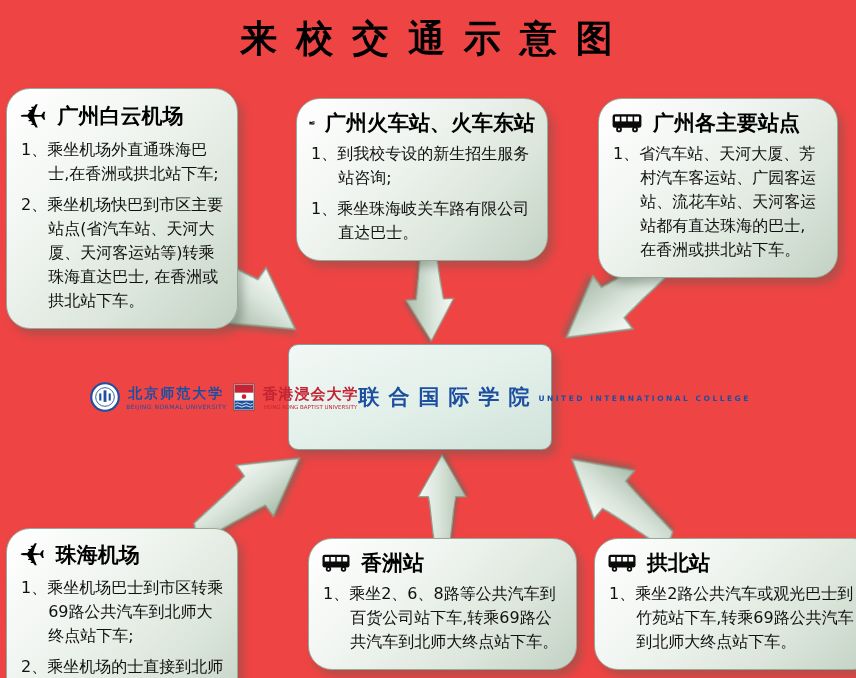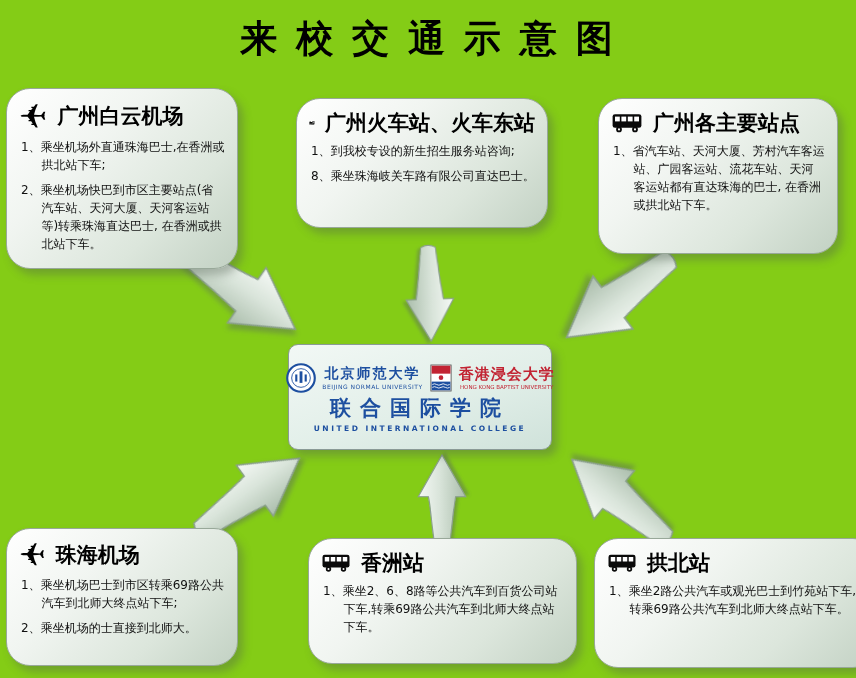--- a/index.html
+++ b/index.html
@@ -1,48 +1,48 @@
 <!DOCTYPE html>
 <html><head>
 <meta charset="utf-8">
 <style>
   html,body{margin:0;padding:0;background:#fff;}
   .stage{
-    position:relative;width:856px;height:678px;background:#84cc16;overflow:hidden;
+    position:relative;width:856px;height:678px;background:#ef4444;overflow:hidden;
     font-family:"DejaVu Sans","Liberation Sans",sans-serif;color:#000;
   }
   .title{
     position:absolute;top:14px;left:0;right:0;text-align:center;
     font-family:"DejaVu Serif","Liberation Serif",serif;
     font-size:37px;font-weight:900;letter-spacing:3px;color:#000;
   }
   .arrows{position:absolute;left:0;top:0;pointer-events:none;}
   .node{
     position:absolute;
     border:1px solid #98a899;border-radius:24px;
     background:linear-gradient(135deg,#ffffff 0%,#f1f5f1 35%,#dce6dc 70%,#c2d1c3 100%);
     box-shadow:5px 6px 9px rgba(80,95,80,.38);
     padding:10px 12px 8px 12px;box-sizing:border-box;
   }
   .node-head{display:flex;align-items:center;gap:10px;margin-bottom:5px;}
   .node-title{font-weight:bold;font-size:21px;color:#000;white-space:nowrap;}
   .item{
-    font-size:12px;line-height:1.5;color:#101010;
+    font-size:16px;line-height:1.5;color:#101010;
     padding-left:1.7em;text-indent:-1.7em;margin:0 0 7px 2px;
   }
   .icon-plane{font-size:34px;line-height:1;transform:scaleX(-1);display:inline-block;color:#000;}
   .icon-plane.small{font-size:32px;}
   .icon-svg{display:inline-block;}
   
   .center-box{
     position:absolute;left:288px;top:344px;width:264px;height:106px;
     border:1px solid #8a9a96;border-radius:10px;
     background:linear-gradient(160deg,#f2f8f5 0%,#e2efe9 55%,#cfe2da 100%);
     box-shadow:5px 6px 9px rgba(80,95,85,.4);
-    display:flex;flex-direction:column;align-items:center;justify-content:center;
+    display:flex;flex-direction:row;align-items:center;justify-content:center;
     box-sizing:border-box;padding:6px 8px;
   }
   .logo-row{display:flex;align-items:center;justify-content:center;gap:5px;}
   .logo-col{display:flex;flex-direction:column;align-items:center;}
   .bnu-cn{font-size:14px;font-weight:bold;color:#1d4fa0;letter-spacing:2px;white-space:nowrap;}
   .bnu-en{font-size:6px;color:#1d4fa0;letter-spacing:.5px;white-space:nowrap;}
   .hkbu-cn{font-size:15px;font-weight:bold;color:#c22433;letter-spacing:1px;white-space:nowrap;}
   .hkbu-en{font-size:5.5px;color:#c22433;white-space:nowrap;}
   .college-cn{font-size:21px;font-weight:bold;color:#1d4fa0;letter-spacing:9px;white-space:nowrap;}
   .college-en{font-size:7.5px;font-weight:bold;color:#1d4fa0;letter-spacing:2.5px;margin-top:2px;white-space:nowrap;}
@@ -99,21 +99,21 @@
         <rect x="26" y="6" width="7" height="5" fill="#fff"></rect>
         <rect x="0" y="19" width="39" height="2.6" fill="#0a0a0a"></rect>
         <circle cx="7" cy="24" r="3" fill="#0a0a0a"></circle>
         <circle cx="15" cy="24" r="3" fill="#0a0a0a"></circle>
         <circle cx="23" cy="24" r="3" fill="#0a0a0a"></circle>
         <circle cx="31" cy="24" r="3" fill="#0a0a0a"></circle>
       </svg>
       <span class="node-title">广州火车站、火车东站</span>
     </div>
     <div class="item">1、到我校专设的新生招生服务站咨询;</div>
-    <div class="item">8、乘坐珠海岐关车路有限公司直达巴士。</div>
+    <div class="item">1、乘坐珠海岐关车路有限公司直达巴士。</div>
   </div>
 
   <div class="node" id="n2">
     <div class="node-head">
       <svg class="icon-svg" width="32" height="26" viewBox="0 0 40 28">
         <rect x="2" y="3" width="36" height="17" rx="3" fill="#0a0a0a"></rect>
         <rect x="5" y="6" width="6" height="6" fill="#fff"></rect>
         <rect x="13" y="6" width="6" height="6" fill="#fff"></rect>
         <rect x="21" y="6" width="6" height="6" fill="#fff"></rect>
         <rect x="29" y="6" width="6" height="6" fill="#fff"></rect>

